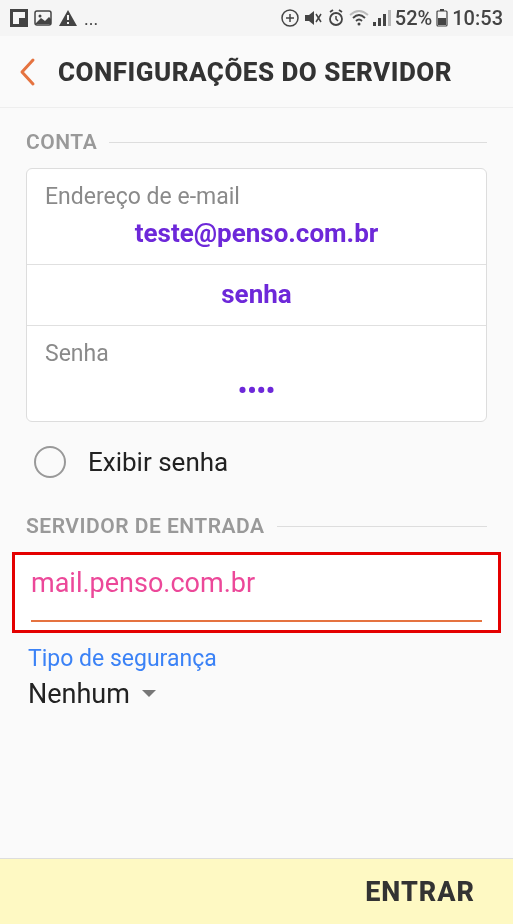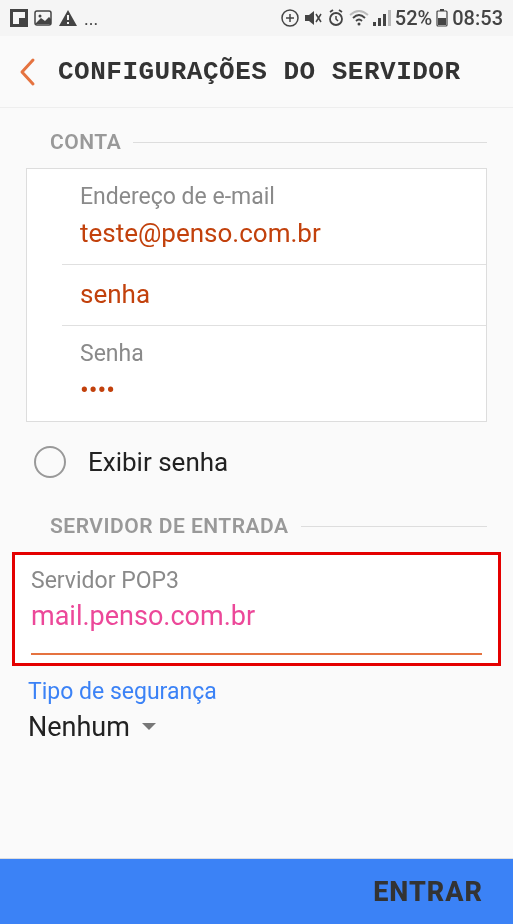--- a/index.html
+++ b/index.html
@@ -24,70 +24,68 @@
   .status-left { display: flex; gap: 6px; align-items: center; }
   .status-right { display: flex; gap: 4px; align-items: center; font-weight: 500; }
   .status-icon { display: inline-flex; }
   .app-bar {
     height: 72px;
     display: flex;
     align-items: center;
     padding: 0 18px;
     background: #fafafa;
     border-bottom: 1px solid #eee;
-    font-family: Liberation Mono, monospace;
   }
   .back-btn {
     color: #e57340;
     font-size: 34px;
     font-weight: 300;
     margin-right: 22px;
     line-height: 1;
   }
   .app-title {
     font-size: 26px;
     font-weight: 800;
     color: #333;
     letter-spacing: 0.5px;
   }
   .content { padding: 22px 26px 0 26px; }
   .section-header {
     display: flex;
     align-items: center;
     gap: 12px;
     margin-bottom: 14px;
-    margin-left: 24px;
   }
   .section-title {
     color: #999;
     font-size: 21px;
     font-weight: 600;
     letter-spacing: 0.5px;
   }
   .section-line { flex: 1; height: 1px; background: #ddd; }
   .card {
     border: 1px solid #ddd;
-    border-radius: 0;
+    border-radius: 6px;
     background: #fff;
-    padding-left: 35px;
   }
   .field {
     padding: 14px 18px 16px 18px;
     border-bottom: 1px solid #e0e0e0;
   }
   .field:last-child { border-bottom: none; }
   .field-label {
     color: #8a8a8a;
     font-size: 23px;
     margin-bottom: 8px;
   }
   .field-value {
-    color: #c2410c;
+    color: #6d28d9;
     font-size: 26px;
-    font-weight: 400;
+    font-weight: 700;
+    text-align: center;
   }
   .checkbox-row {
     display: flex;
     align-items: center;
     gap: 22px;
     padding: 24px 8px 36px 8px;
   }
   .checkbox-circle {
     width: 32px;
     height: 32px;
@@ -117,25 +115,25 @@
     gap: 10px;
     margin: 0 2px;
   }
   .footer {
     position: absolute;
     bottom: 0;
     left: 0;
     right: 0;
     height: 66px;
     border-top: 1px solid #ddd;
-    background: #3b82f6;
+    background: #fef9c3;
     display: flex;
     justify-content: flex-end;
     align-items: center;
-    padding: 0 30px;
+    padding: 0 38px;
   }
   .footer-btn {
     font-size: 27px;
     font-weight: 800;
     color: #333;
     letter-spacing: 1px;
   }
   svg { display: block; }
 </style>
 </head>
@@ -204,21 +202,21 @@
         </svg>
     </span>
     <span>52%</span>
     <span class="status-icon">
       <svg width="12" height="18" viewBox="0 0 12 18">
           <rect x="1" y="2" width="10" height="15" rx="1" fill="none" stroke="#444" stroke-width="1.2"></rect>
           <rect x="4" y="0" width="4" height="2" fill="#444"></rect>
           <rect x="2" y="9" width="8" height="7" fill="#444"></rect>
         </svg>
     </span>
-    <span>08:53</span>
+    <span>10:53</span>
   </div>
 </div>
 
 <div class="app-bar">
   <div class="back-btn">
     <svg width="18" height="30" viewBox="0 0 18 30">
         <path d="M15 3 L4 15 L15 27" stroke="#e57340" stroke-width="3" fill="none" stroke-linecap="round" stroke-linejoin="round"></path>
       </svg>
   </div>
   <div class="app-title">CONFIGURAÇÕES DO SERVIDOR</div>
@@ -249,21 +247,20 @@
     <div class="checkbox-circle"></div>
     <div class="checkbox-label">Exibir senha</div>
   </div>
 
   <div class="section-header">
     <div class="section-title">SERVIDOR DE ENTRADA</div>
     <div class="section-line"></div>
   </div>
 
   <div class="highlight-box">
-    <div class="hl-label">Servidor POP3</div>
     <div class="hl-value">mail.penso.com.br</div>
     <div class="hl-underline"></div>
   </div>
 
   <div class="below-label">Tipo de segurança</div>
   <div class="below-value">
     <span>Nenhum</span>
     <span>
       <svg width="18" height="12" viewBox="0 0 18 12">
           <path d="M2 2 L9 9 L16 2 Z" fill="#777"></path>

